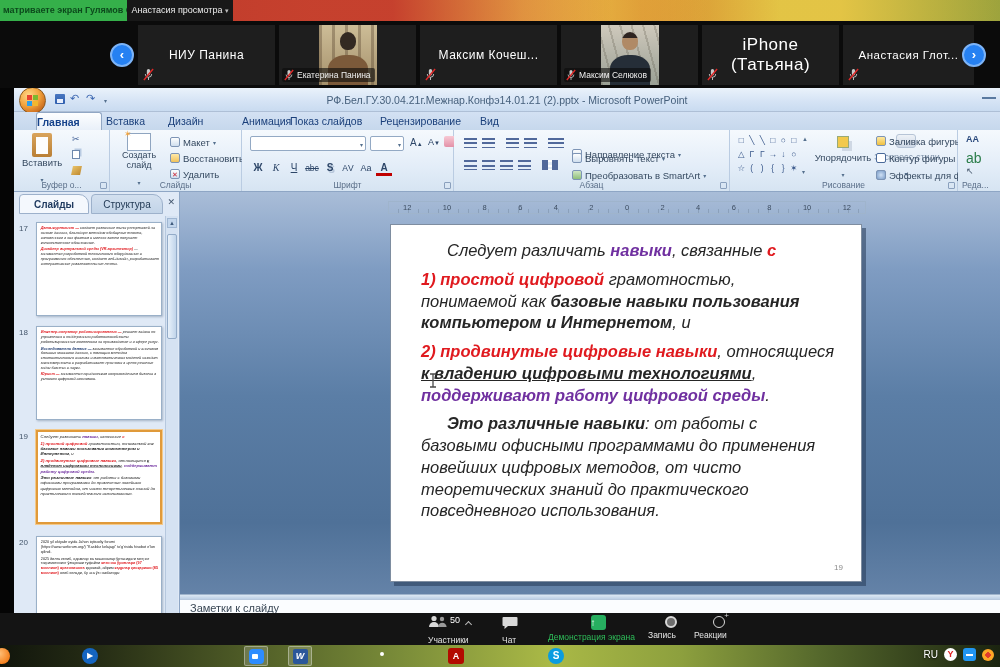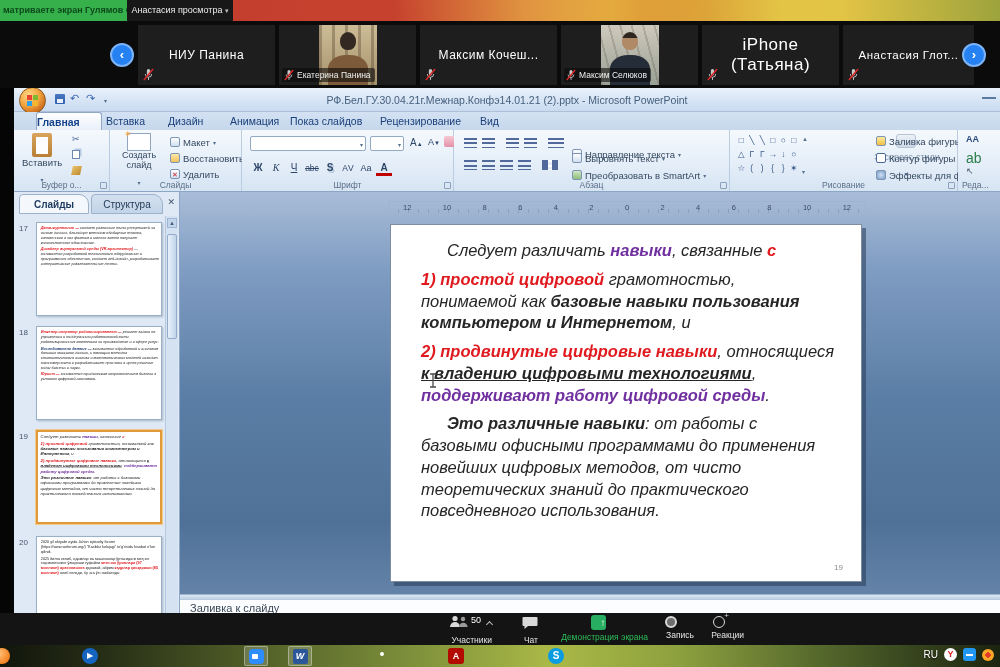--- a/index.html
+++ b/index.html
@@ -161,21 +161,21 @@
 
   
   #splitter { left:166px; top:506px; width:820px; height:5px;
     background:linear-gradient(#dce8f4,#bdd0e6); border-top:1px solid #9fb4cc; }
   #notes-pane { left:166px; top:511px; width:820px; height:14px; background:#fbfdff;
     border-top:1px solid #b9cadf; overflow:hidden; }
   #notes-pane div { font-size:11px; color:#3a4856; padding:2px 0 0 10px; }
 
   
   #zoom-toolbar { left:0; top:613px; width:1000px; height:32px; background:#141414; }
-  .zbtn { position:absolute; top:2px; text-align:right; color:#e3e3e3; }
+  .zbtn { position:absolute; top:2px; text-align:left; color:#e3e3e3; }
   .zbtn .lbl { font-size:8.5px; margin-top:2px; white-space:nowrap; }
   .zbtn .lbl.green { color:#2ebd59; }
   .share-ic { width:15px; height:15px; background:#27ae60; border-radius:3px; color:#fff;
     font-size:10px; line-height:15px; font-weight:bold; margin:0 auto; }
   .rec-ic { width:12px; height:12px; border:2px solid #d9d9d9; border-radius:50%;
     margin:1px auto 0; background:#6f6f6f; }
   .react-ic { position:relative; width:12px; height:12px; border:1.5px solid #d9d9d9;
     border-radius:50%; margin:1px auto 0; }
   .react-ic::after { content:"+"; position:absolute; right:-5px; top:-6px; font-size:8px;
     color:#d9d9d9; }
@@ -328,21 +328,21 @@
       <span class="abs qat" style="left:72px;">↷</span>
       <span class="abs dd" style="left:90px; top:9px;">▾</span>
       <div id="title-text" class="abs">РФ.Бел.ГУ.30.04.21г.Межнар.Конфэ14.01.21 (2).pptx - Microsoft PowerPoint</div>
       <div id="min-btn" class="abs"></div>
     </div>
 
     <div id="tabrow" class="abs">
       <div class="rtab active" style="left:22px; width:66px;">Главная</div>
       <div class="rtab" style="left:92px; width:58px;">Вставка</div>
       <div class="rtab" style="left:154px; width:52px;">Дизайн</div>
-      <div class="rtab" style="left:216px; width:62px;">Анимация</div>
+      <div class="rtab" style="left:228px; width:62px;">Анимация</div>
       <div class="rtab" style="left:276px; width:86px;">Показ слайдов</div>
       <div class="rtab" style="left:366px; width:96px;">Рецензирование</div>
       <div class="rtab" style="left:466px; width:36px;">Вид</div>
     </div>
 
     <div id="ribbon" class="abs">
 
       <div class="rgroup" style="left:0; width:96px;">
         <div class="abs" style="left:8px; top:3px; width:40px; text-align:center;">
           <div style="width:20px; height:24px; margin:0 auto; background:linear-gradient(#d9a45c,#b97f35); border-radius:2px; position:relative;">
@@ -443,20 +443,25 @@
             <span>○</span>
             <span>☆</span>
             <span>(</span>
             <span>)</span>
             <span>{</span>
             <span>}</span>
             <span>✶</span>
           </div>
         <span class="abs dd" style="left:72px; top:6px; font-style:normal;">▲</span>
         <span class="abs dd" style="left:72px; top:38px; font-style:normal;">▾</span>
+        <div class="abs" style="left:84px; top:4px; width:58px; text-align:center;">
+          <span style="display:inline-block; width:12px; height:12px; background:#f2c94c; border:1px solid #9a7; box-shadow:4px 4px 0 -1px #cfd8e4;"></span>
+          <div class="btn-lbl">Упорядочить</div>
+          <span class="dd">▾</span>
+        </div>
         <div class="abs" style="left:144px; top:4px; width:64px; text-align:center; color:#8194ab;">
           <span style="display:inline-block; width:20px; height:14px; background:linear-gradient(#eef2f7,#cdd8e6); border-radius:3px; border:1px solid #b6c4d6;"></span>
           <div class="btn-lbl" style="color:#8194ab; font-size:9px;">Экспресс-стили</div>
           <span class="dd">▾</span>
         </div>
 
         <div class="glabel">Рисование</div>
         <div class="launcher"></div>
       </div>
 
@@ -557,21 +562,21 @@
           </div>
         <div id="page-num">19</div>
         <svg id="ibeam" width="8" height="15">
             <path d="M1 1h6M1 14h6M4 1v13" stroke="#4a4a4a" stroke-width="1.3" fill="none"></path>
           </svg>
       </div>
     </div>
 
     <div id="splitter" class="abs"></div>
     <div id="notes-pane" class="abs">
-      <div>Заливка к слайду</div>
+      <div>Заметки к слайду</div>
     </div>
   </div>
 
   <div id="zoom-toolbar" class="abs">
     <div class="zbtn" style="left:428px; width:64px;">
       <svg width="20" height="13" viewBox="0 0 20 13" style="vertical-align:top;">
           <circle cx="6" cy="3.5" r="2.6" fill="#d9d9d9"></circle>
           <path d="M1 12a5 5 0 0 1 10 0z" fill="#d9d9d9"></path>
           <circle cx="14" cy="4" r="2.2" fill="#9a9a9a"></circle>
           <path d="M10 12a4.3 4.3 0 0 1 8.6 0z" fill="#9a9a9a"></path>

